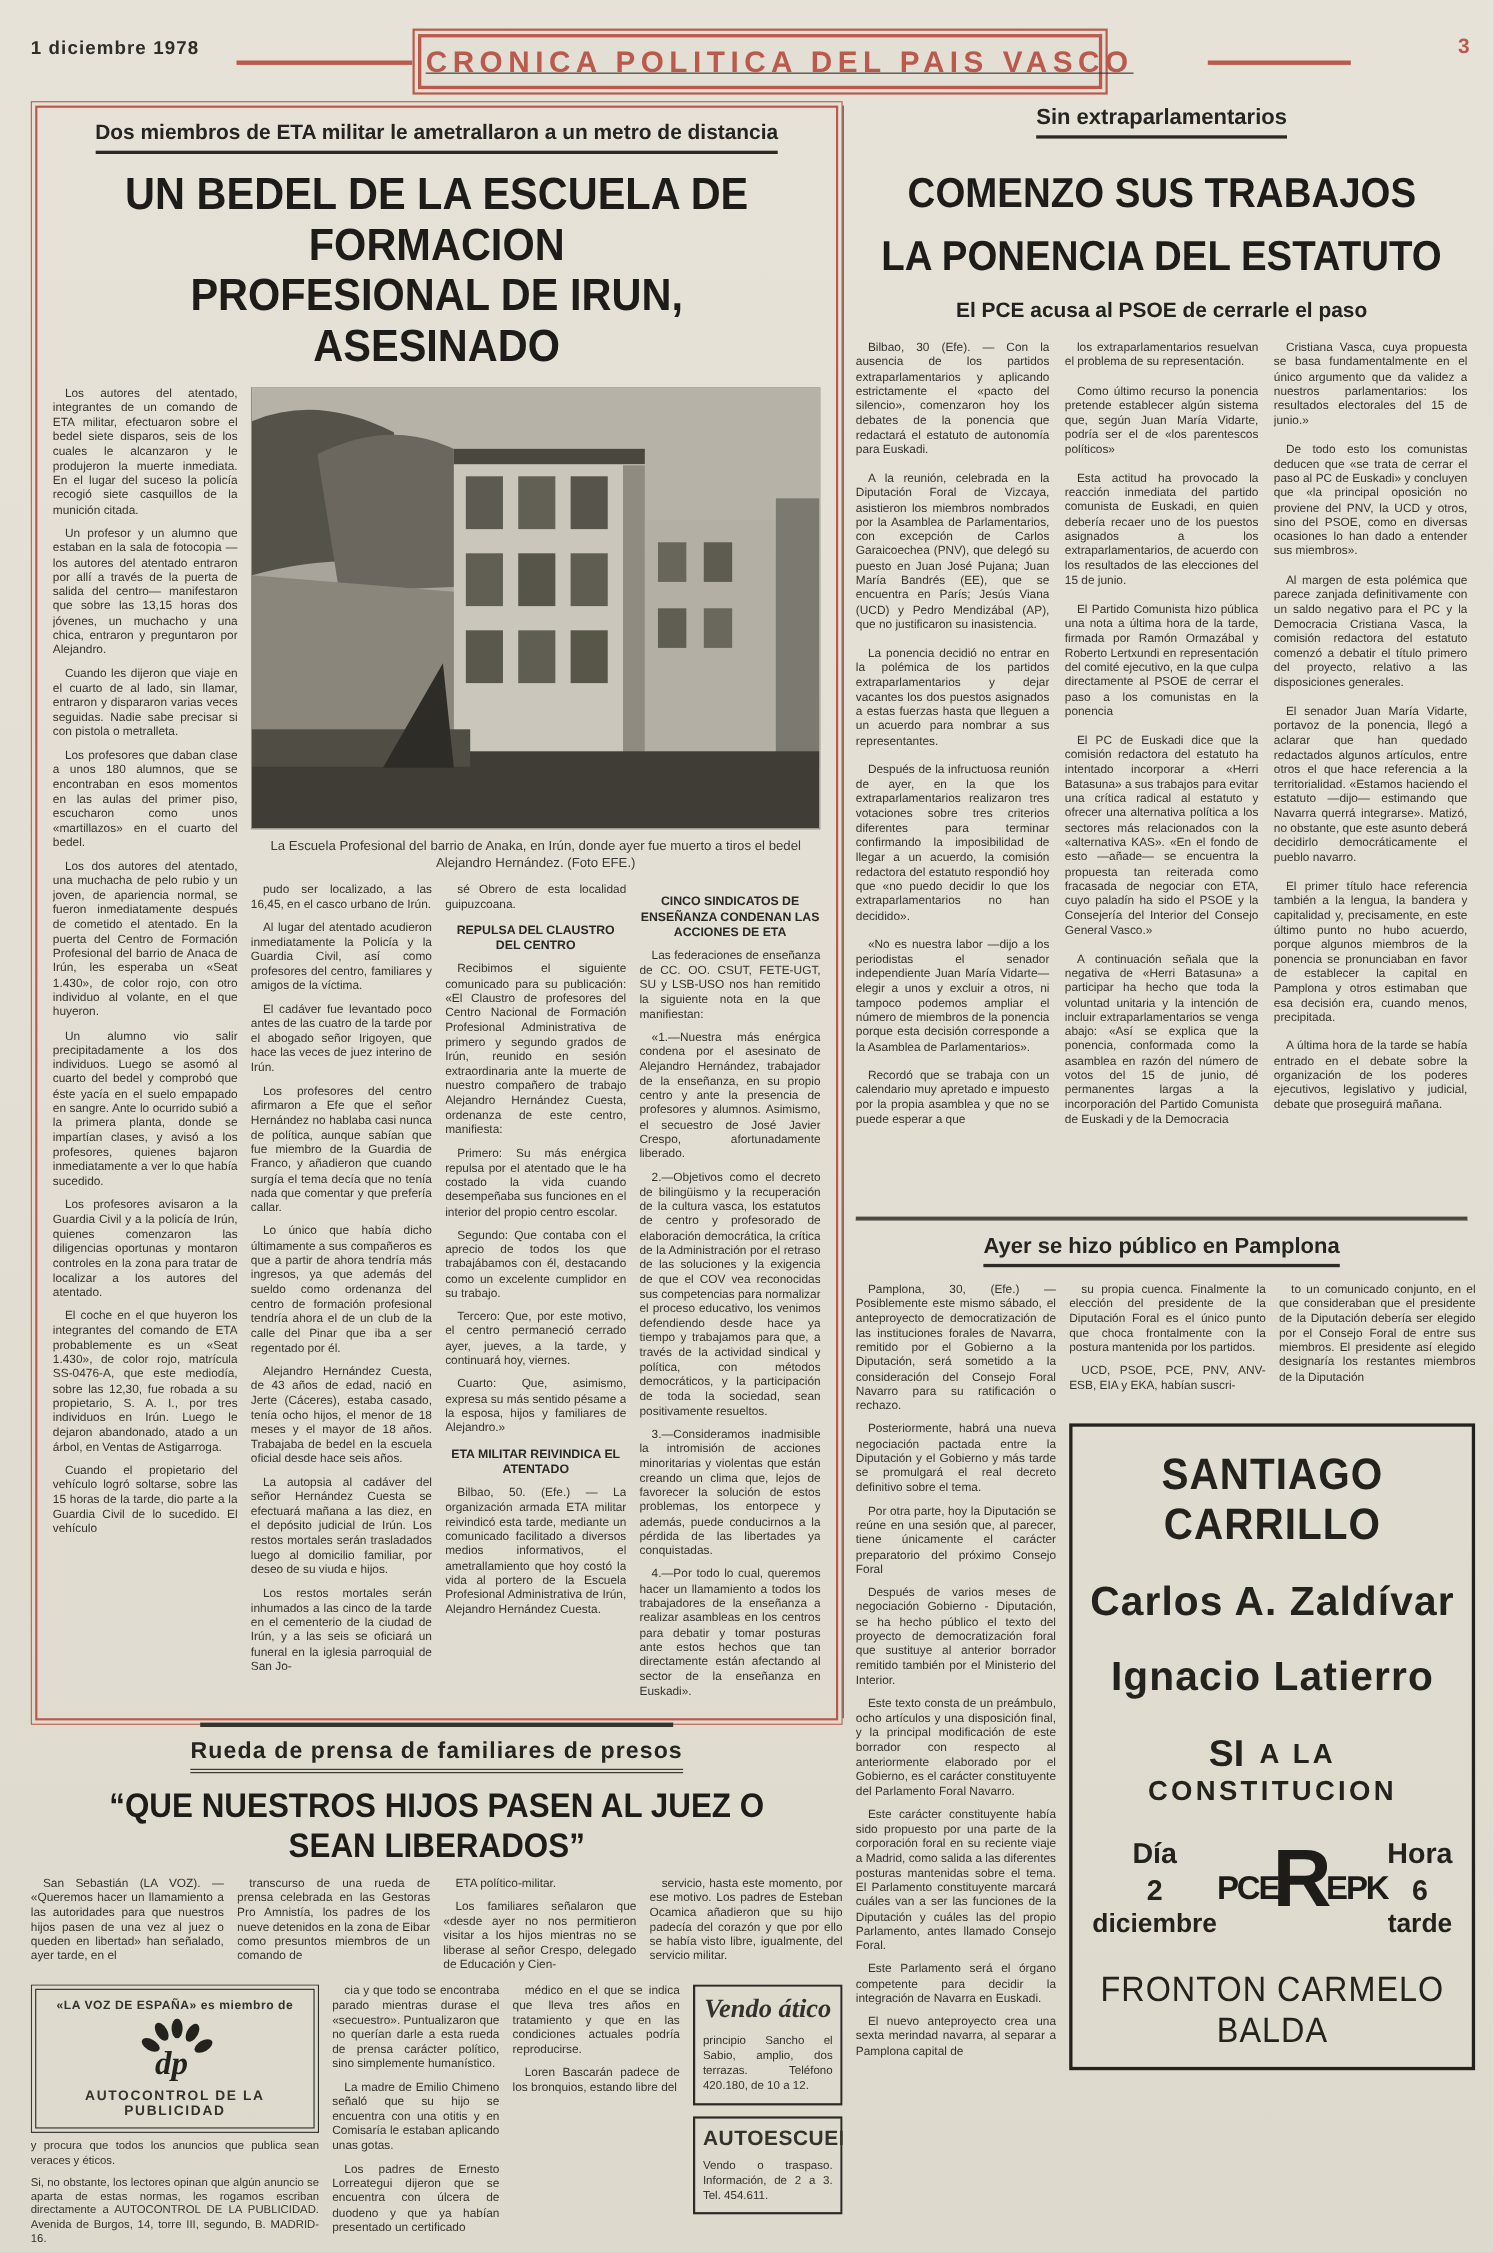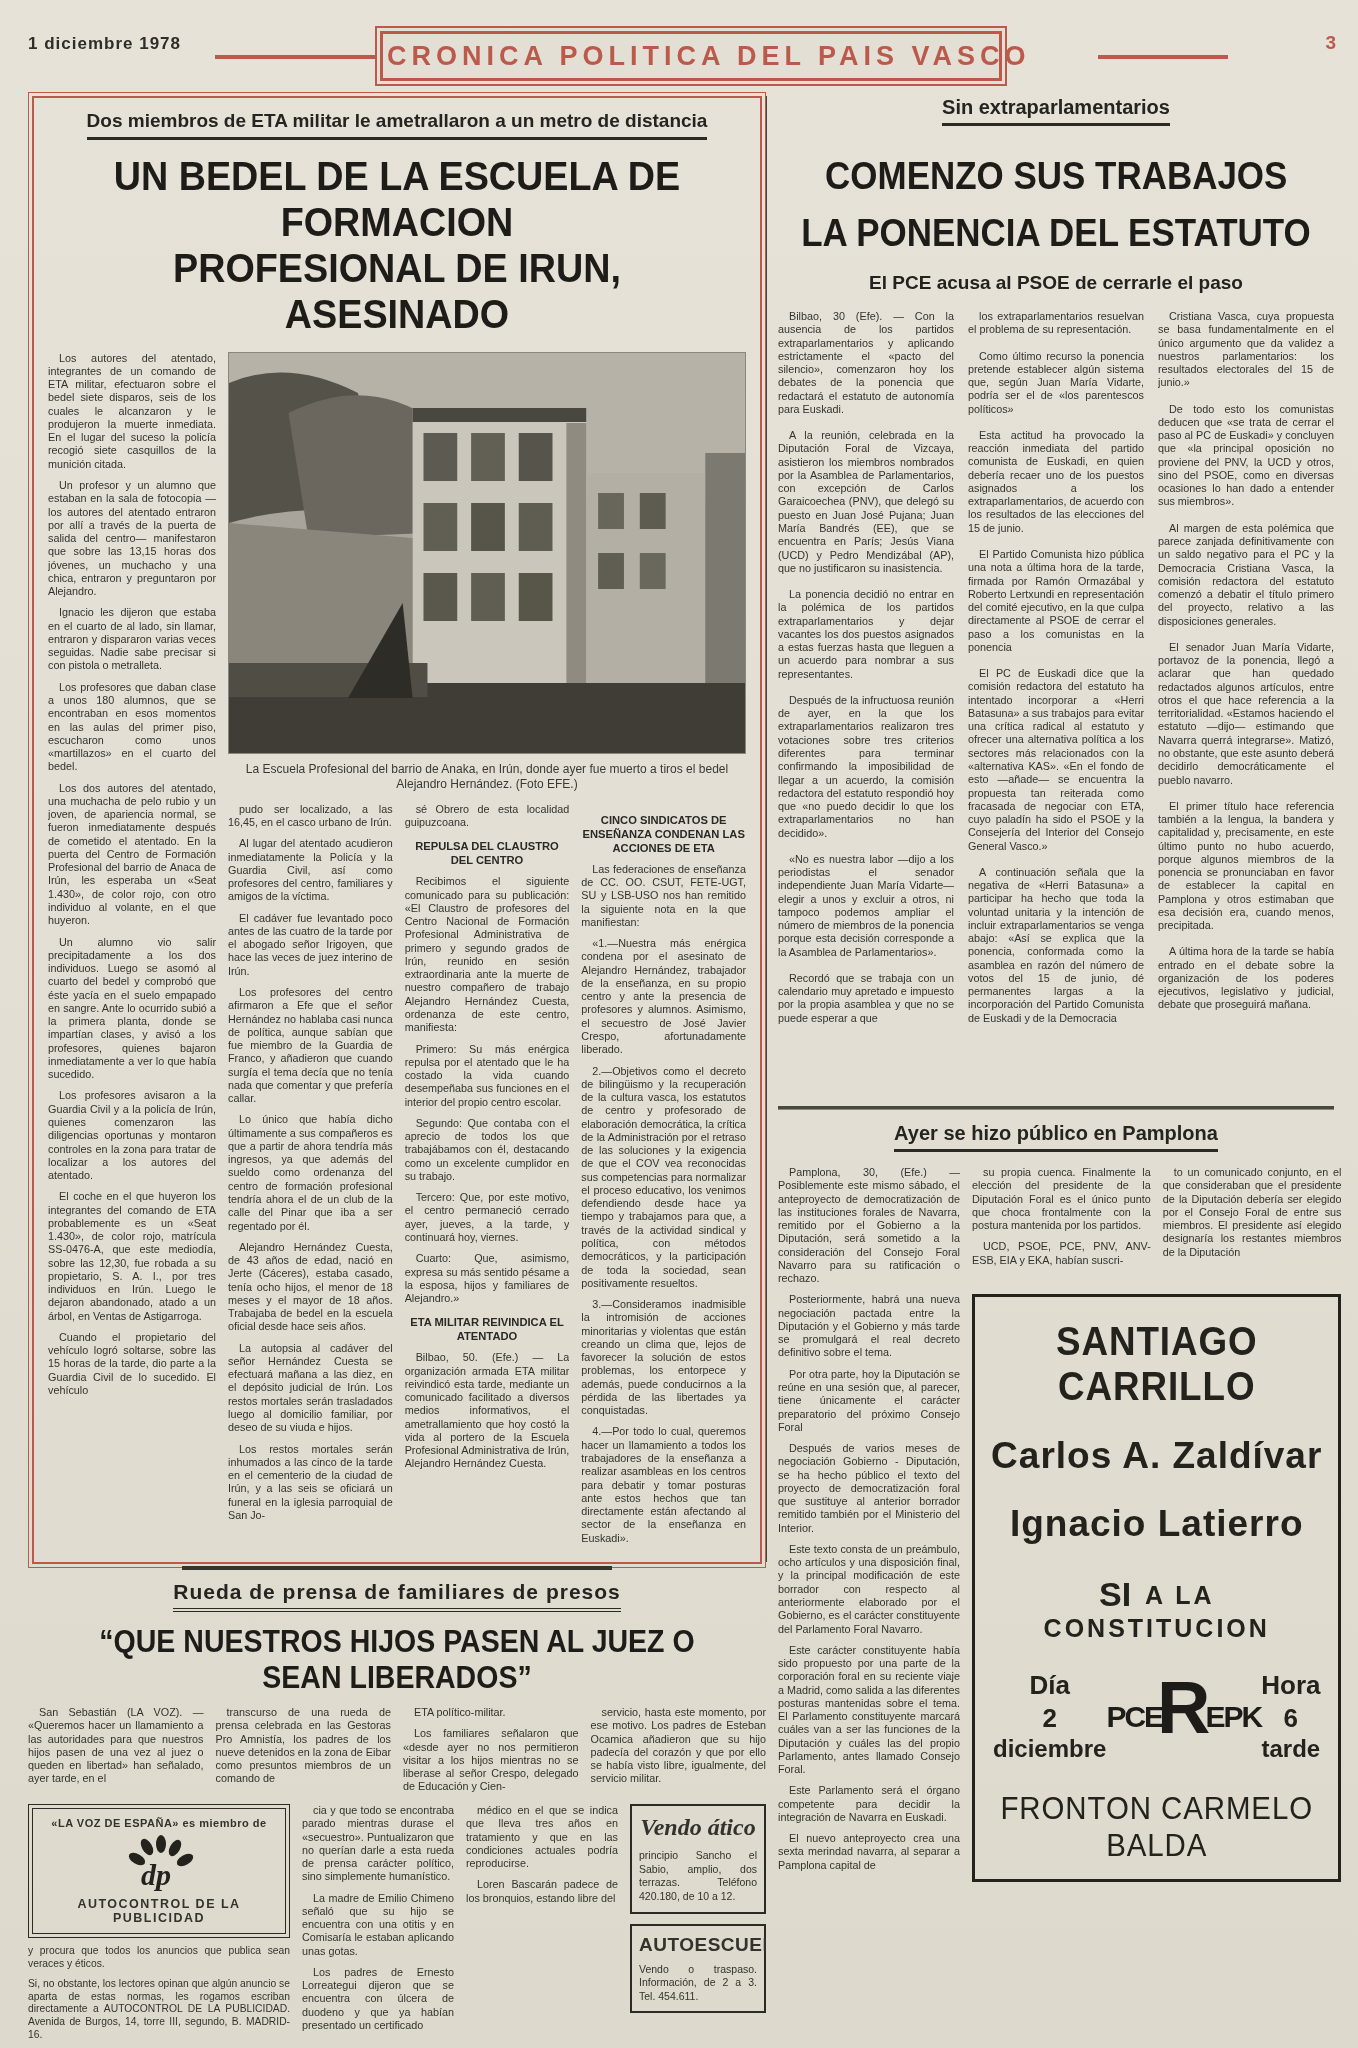--- a/index.html
+++ b/index.html
@@ -10,21 +10,21 @@
   body{background:#cfcbc0;font-family:"Liberation Sans",sans-serif;}
   #page{position:relative;width:1358px;height:2048px;background:
     linear-gradient(180deg,#e6e2d8 0%,#e3dfd4 40%,#ddd9cd 100%);
     overflow:hidden;color:var(--ink);}
   
   .hdr-date{position:absolute;left:28px;top:34px;font-size:17px;font-weight:bold;color:#2e2d28;letter-spacing:1px;}
   .hdr-pageno{position:absolute;right:22px;top:32px;font-size:19px;font-weight:bold;color:var(--accent-red);}
   .hdr-rule{position:absolute;top:55px;height:4px;background:var(--accent-red);}
   .hdr-rule.left{left:215px;width:160px;}
   .hdr-rule.right{left:1098px;width:130px;}
-  .masthead{position:absolute;left:375px;top:26px;width:632px;border:2px solid var(--accent-red);padding:3px;background:var(--paper);box-sizing:border-box;}
+  .masthead{position:absolute;left:375px;top:26px;width:632px;border:2px solid var(--accent-red);padding:3px;background:var(--paper);box-sizing:border-box;text-decoration:underline;}
   .masthead-inner{border:3px solid var(--accent-red);padding:7px 4px 6px;text-align:center;}
   .masthead-title{color:var(--accent-red);font-size:27px;font-weight:bold;letter-spacing:5px;white-space:nowrap;}
   
   .kicker{font-weight:bold;color:#252420;}
   .bodytext{font-size:10.8px;line-height:1.23;text-align:justify;color:var(--ink);}
   .bodytext p{margin:0 0 8px;text-indent:11px;}
   .colhead{font-weight:bold;text-align:center;font-size:11.2px;margin:10px 0 8px;color:#2a2925;line-height:1.25;}
   .cond{display:inline-block;transform:scaleX(.92);transform-origin:center;}
   
   .lead-frame{position:absolute;left:28px;top:92px;width:738px;height:1476px;border:1px solid var(--accent-red);padding:3px;box-sizing:border-box;}
@@ -120,21 +120,21 @@
         <span class="kicker lead-kicker">Dos miembros de ETA militar le ametrallaron a un metro de distancia</span>
       </div>
       <div class="lead-headline">
         <span class="cond">UN BEDEL DE LA ESCUELA DE FORMACION</span><br>
         <span class="cond">PROFESIONAL DE IRUN, ASESINADO</span>
       </div>
       <div class="lead-body">
         <div class="lead-col1 bodytext">
             <p>Los autores del atentado, integrantes de un comando de ETA militar, efectuaron sobre el bedel siete disparos, seis de los cuales le alcanzaron y le produjeron la muerte inmediata. En el lugar del suceso la policía recogió siete casquillos de la munición citada.</p>
             <p>Un profesor y un alumno que estaban en la sala de fotocopia —los autores del atentado entraron por allí a través de la puerta de salida del centro— manifestaron que sobre las 13,15 horas dos jóvenes, un muchacho y una chica, entraron y preguntaron por Alejandro.</p>
-            <p>Ignacio les dijeron que estaba en el cuarto de al lado, sin llamar, entraron y dispararon varias veces seguidas. Nadie sabe precisar si con pistola o metralleta.</p>
+            <p>Cuando les dijeron que viaje en el cuarto de al lado, sin llamar, entraron y dispararon varias veces seguidas. Nadie sabe precisar si con pistola o metralleta.</p>
             <p>Los profesores que daban clase a unos 180 alumnos, que se encontraban en esos momentos en las aulas del primer piso, escucharon como unos «martillazos» en el cuarto del bedel.</p>
             <p>Los dos autores del atentado, una muchacha de pelo rubio y un joven, de apariencia normal, se fueron inmediatamente después de cometido el atentado. En la puerta del Centro de Formación Profesional del barrio de Anaca de Irún, les esperaba un «Seat 1.430», de color rojo, con otro individuo al volante, en el que huyeron.</p>
             <p>Un alumno vio salir precipitadamente a los dos individuos. Luego se asomó al cuarto del bedel y comprobó que éste yacía en el suelo empapado en sangre. Ante lo ocurrido subió a la primera planta, donde se impartían clases, y avisó a los profesores, quienes bajaron inmediatamente a ver lo que había sucedido.</p>
             <p>Los profesores avisaron a la Guardia Civil y a la policía de Irún, quienes comenzaron las diligencias oportunas y montaron controles en la zona para tratar de localizar a los autores del atentado.</p>
             <p>El coche en el que huyeron los integrantes del comando de ETA probablemente es un «Seat 1.430», de color rojo, matrícula SS-0476-A, que este mediodía, sobre las 12,30, fue robada a su propietario, S. A. I., por tres individuos en Irún. Luego le dejaron abandonado, atado a un árbol, en Ventas de Astigarroga.</p>
             <p>Cuando el propietario del vehículo logró soltarse, sobre las 15 horas de la tarde, dio parte a la Guardia Civil de lo sucedido. El vehículo</p>
           </div>
         <div class="lead-right">
           <div class="photo">
             <svg width="100%" height="100%" viewBox="0 0 520 400" preserveAspectRatio="none">

